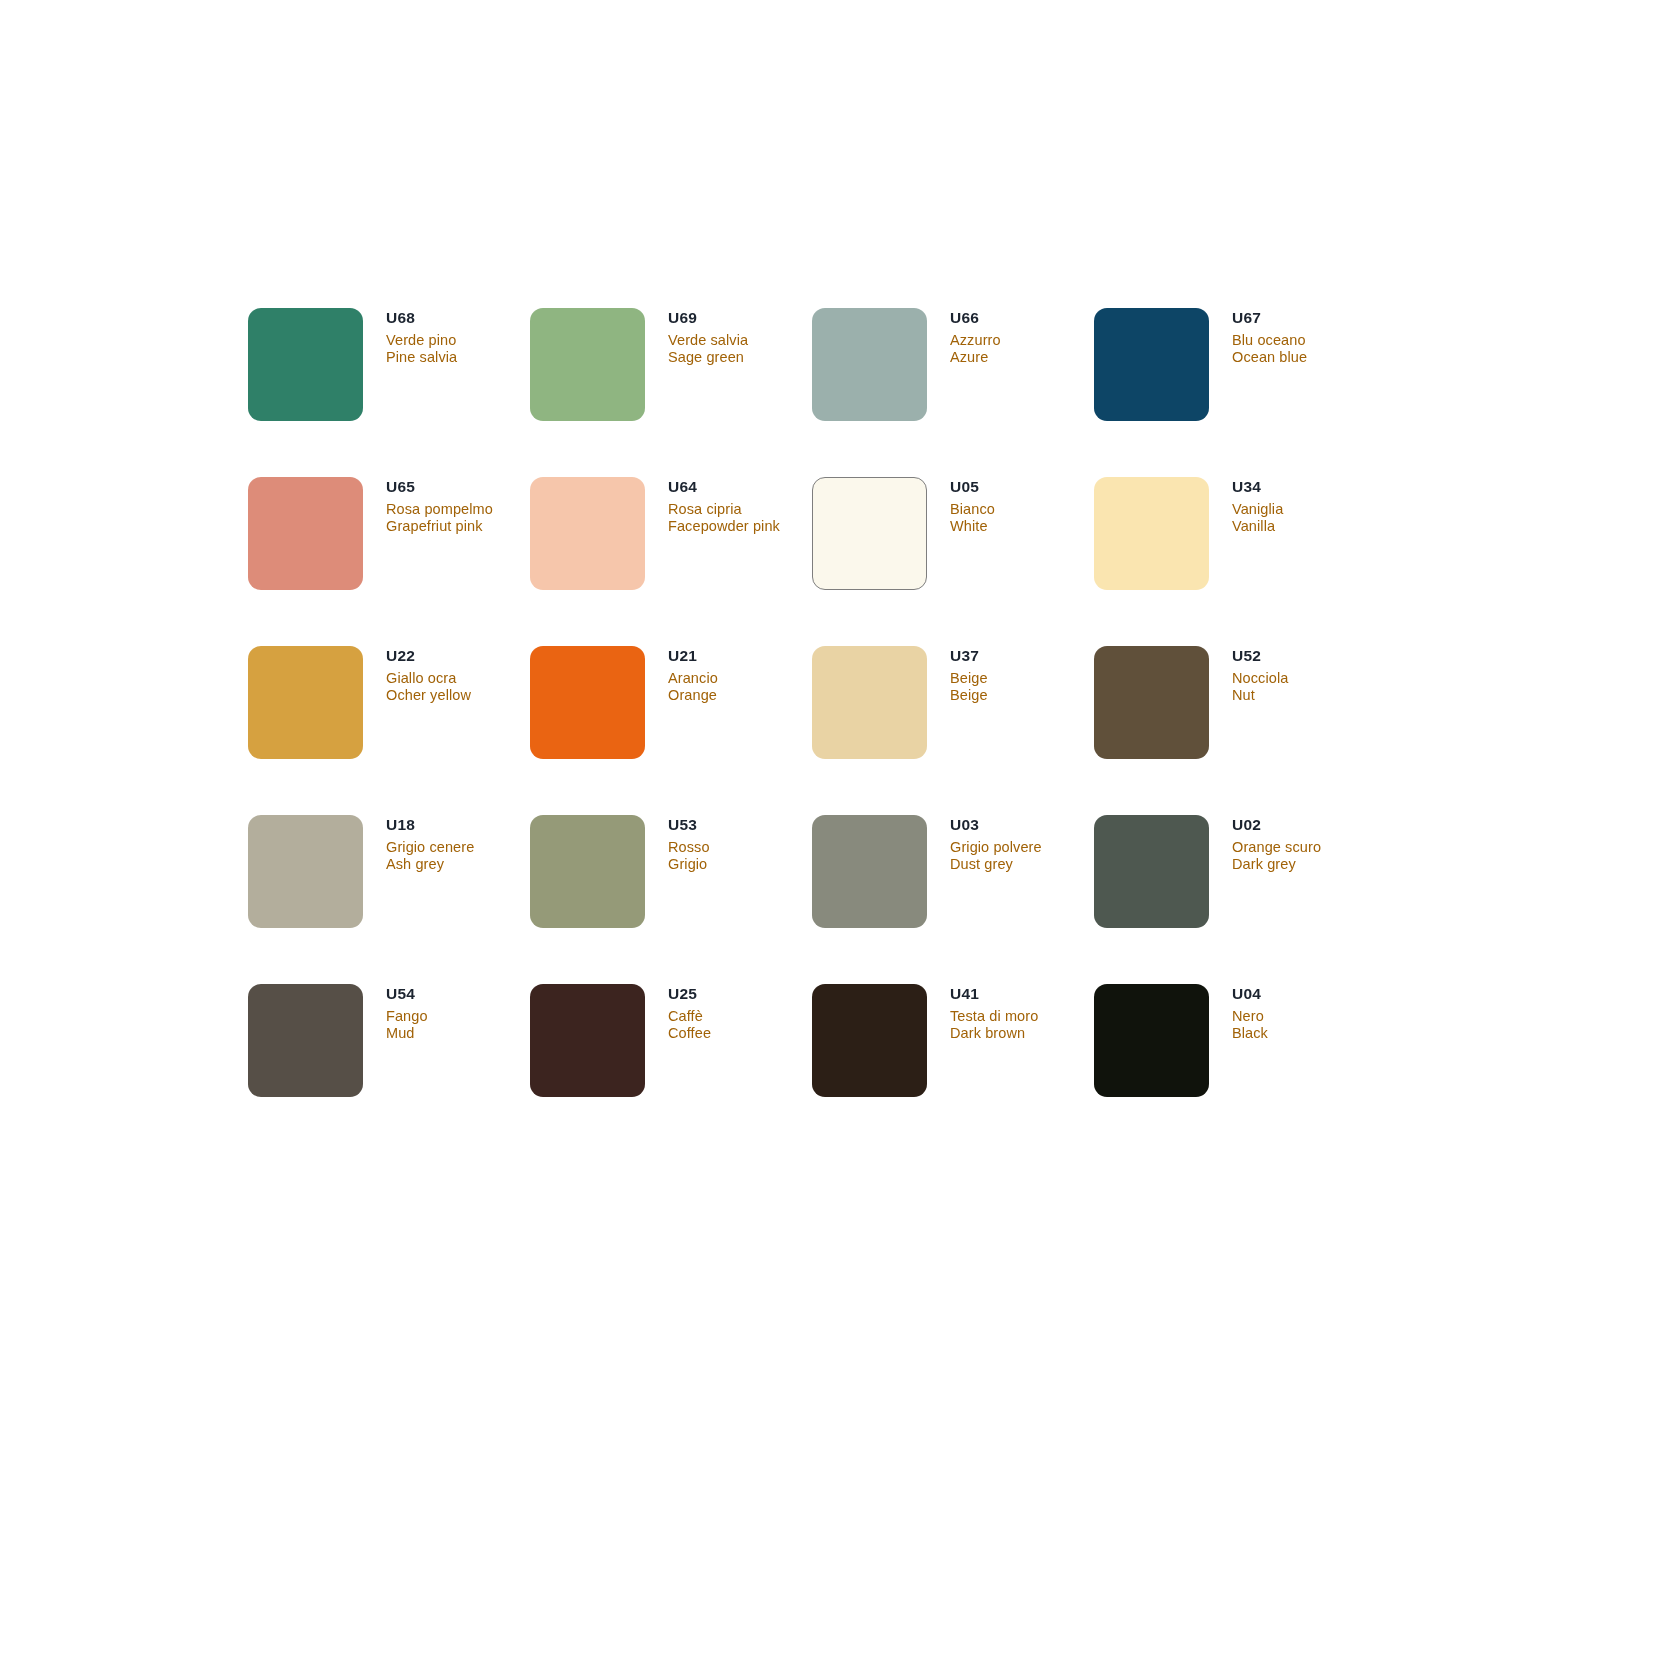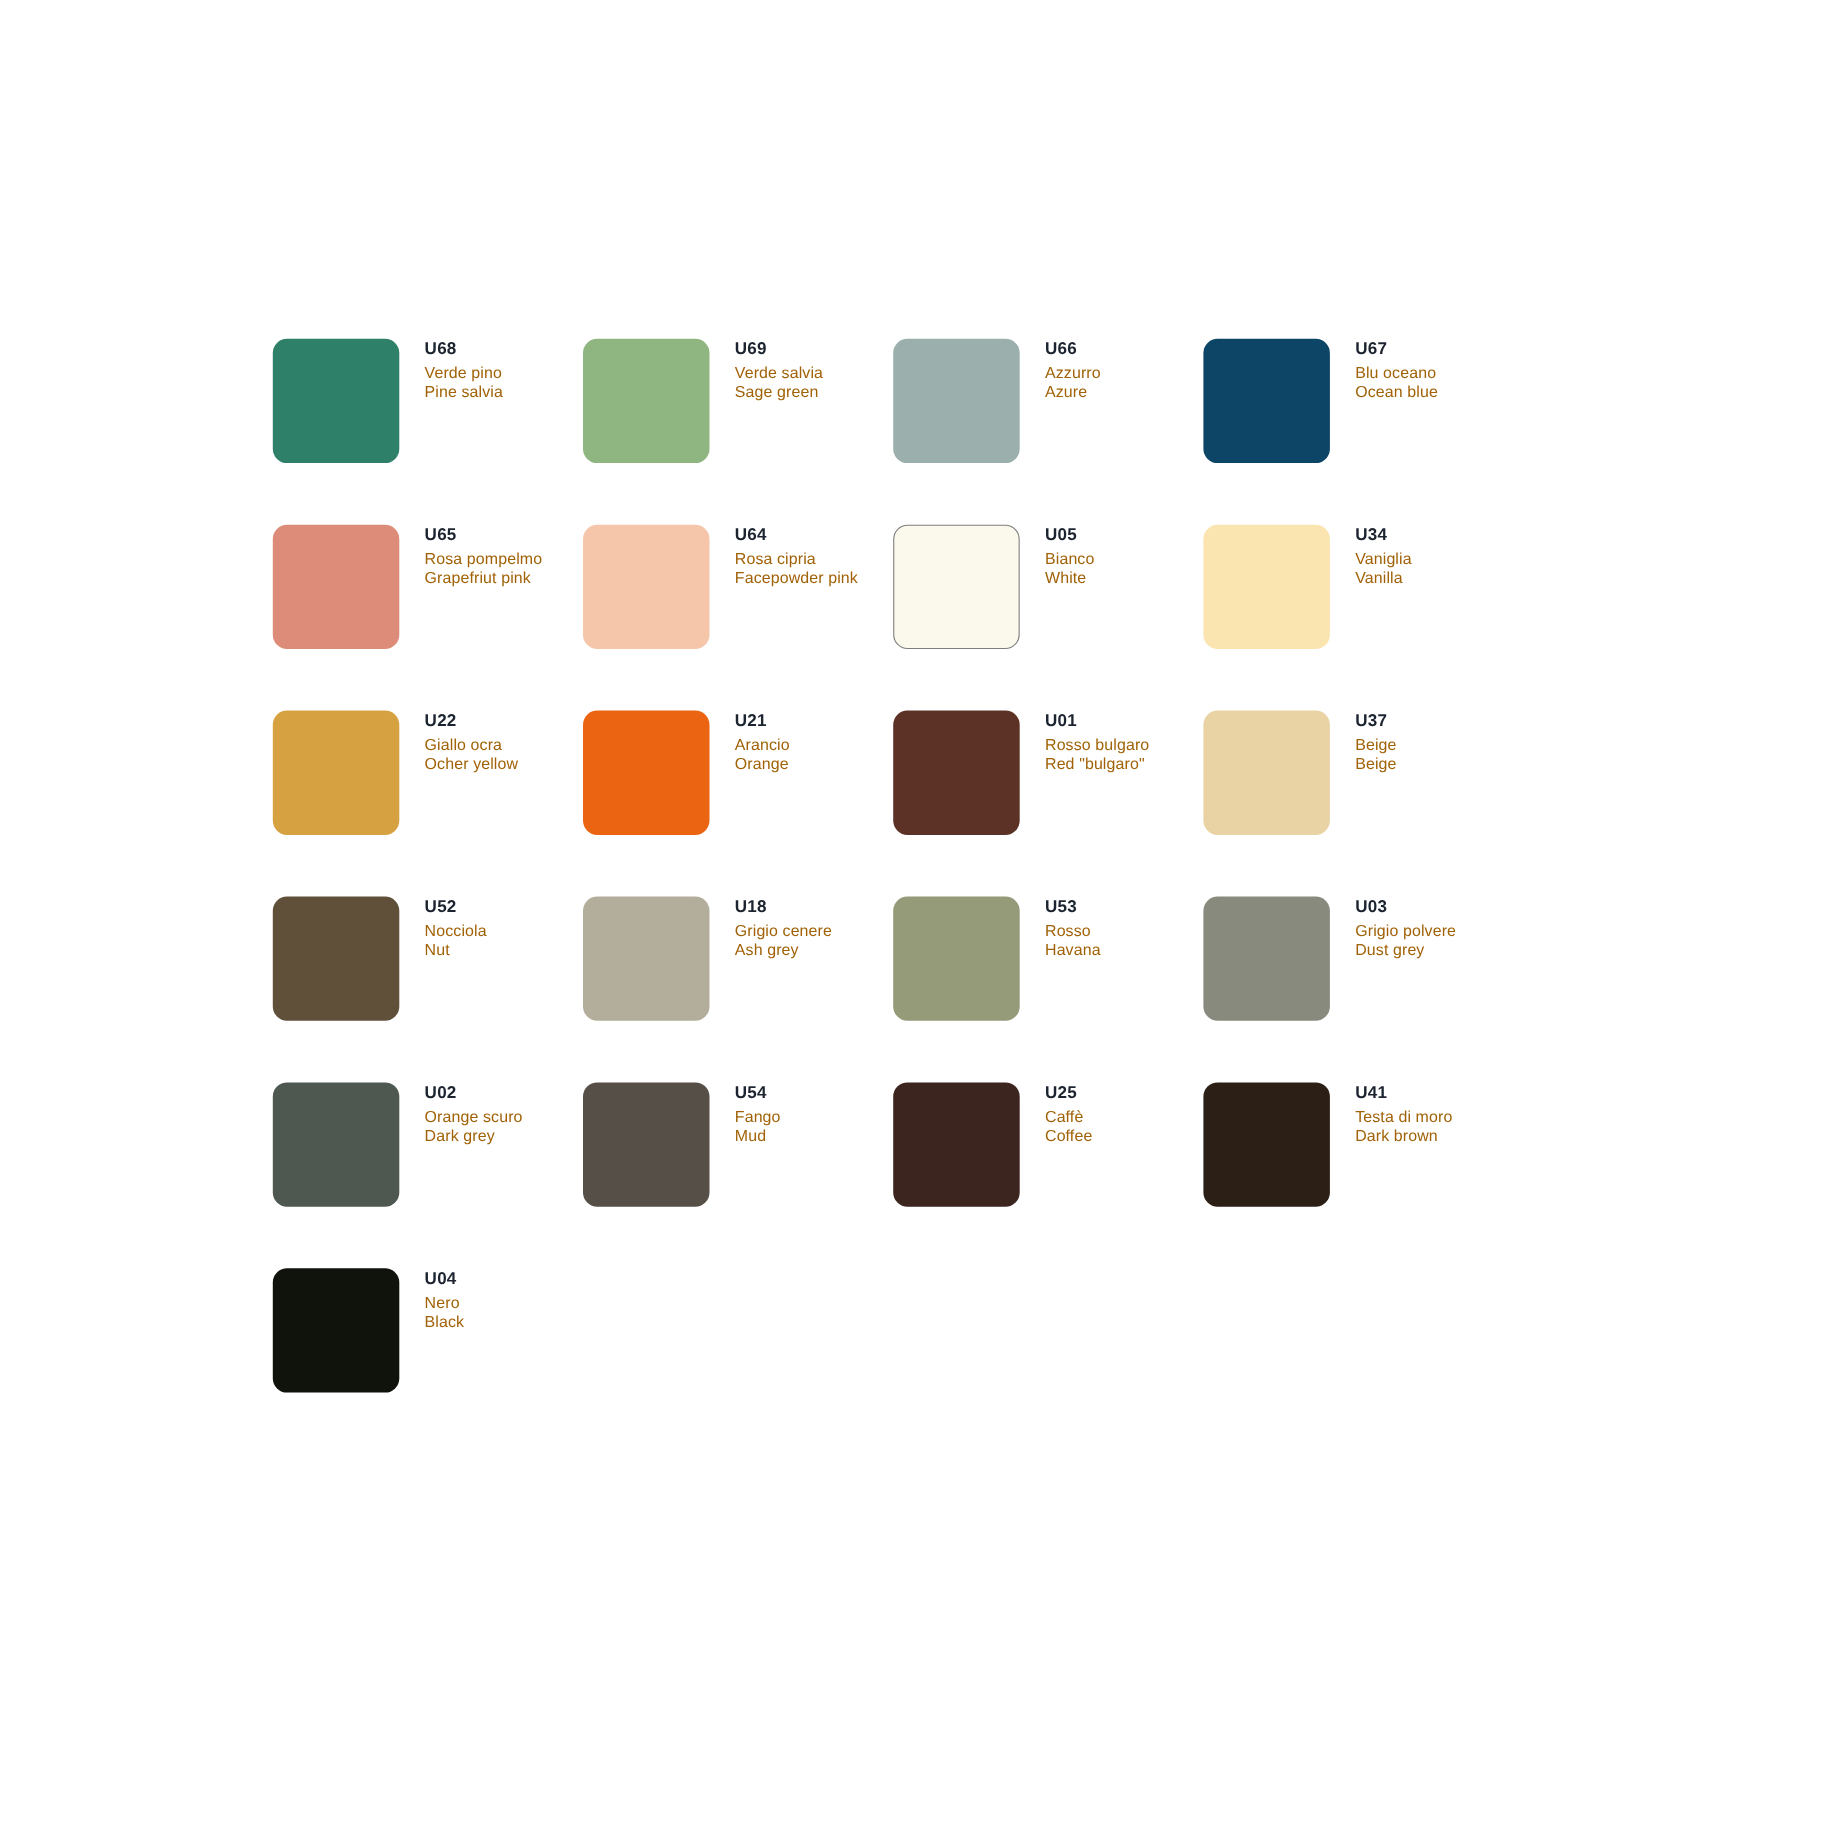--- a/index.html
+++ b/index.html
@@ -148,28 +148,20 @@
       </div>
       <div class="swatch-cell">
         <div class="swatch-chip" style="background: rgb(234, 100, 18);"></div>
         <div class="swatch-text">
           <div class="swatch-code">U21</div>
           <div class="swatch-name-it">Arancio</div>
           <div class="swatch-name-en">Orange</div>
         </div>
       </div>
       <div class="swatch-cell">
-        <div class="swatch-chip" style="background: rgb(92, 50, 39);"></div>
-        <div class="swatch-text">
-          <div class="swatch-code">U01</div>
-          <div class="swatch-name-it">Rosso bulgaro</div>
-          <div class="swatch-name-en">Red "bulgaro"</div>
-        </div>
-      </div>
-      <div class="swatch-cell">
         <div class="swatch-chip" style="background: rgb(233, 211, 164);"></div>
         <div class="swatch-text">
           <div class="swatch-code">U37</div>
           <div class="swatch-name-it">Beige</div>
           <div class="swatch-name-en">Beige</div>
         </div>
       </div>
       <div class="swatch-cell">
         <div class="swatch-chip" style="background: rgb(96, 80, 58);"></div>
         <div class="swatch-text">
@@ -184,21 +176,21 @@
           <div class="swatch-code">U18</div>
           <div class="swatch-name-it">Grigio cenere</div>
           <div class="swatch-name-en">Ash grey</div>
         </div>
       </div>
       <div class="swatch-cell">
         <div class="swatch-chip" style="background: rgb(149, 154, 120);"></div>
         <div class="swatch-text">
           <div class="swatch-code">U53</div>
           <div class="swatch-name-it">Rosso</div>
-          <div class="swatch-name-en">Havana</div>
+          <div class="swatch-name-en">Grigio</div>
         </div>
       </div>
       <div class="swatch-cell">
         <div class="swatch-chip" style="background: rgb(136, 138, 125);"></div>
         <div class="swatch-text">
           <div class="swatch-code">U03</div>
           <div class="swatch-name-it">Grigio polvere</div>
           <div class="swatch-name-en">Dust grey</div>
         </div>
       </div>

